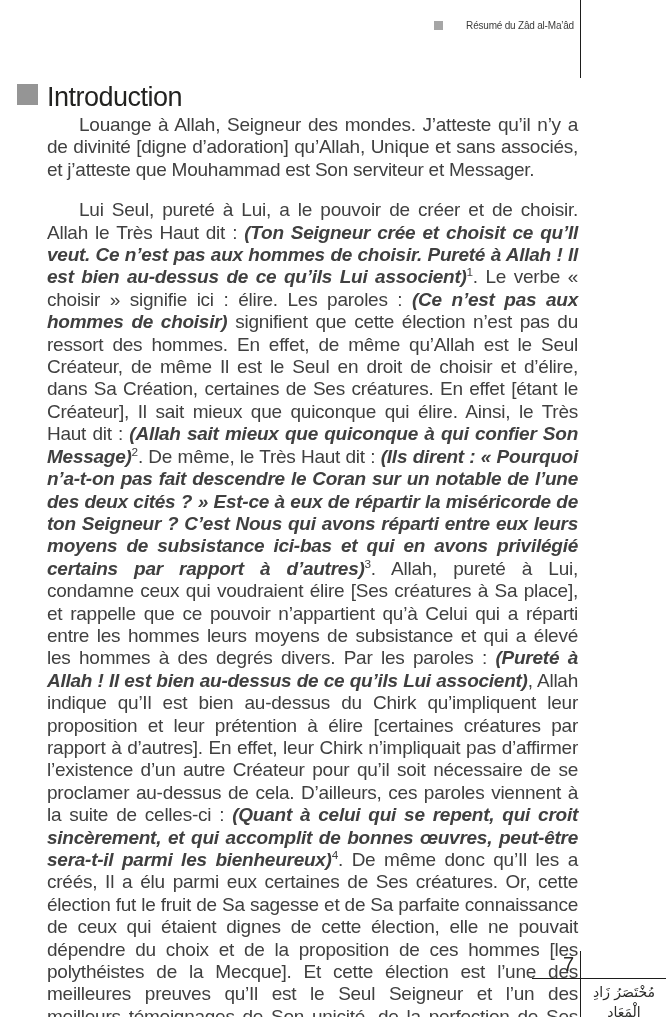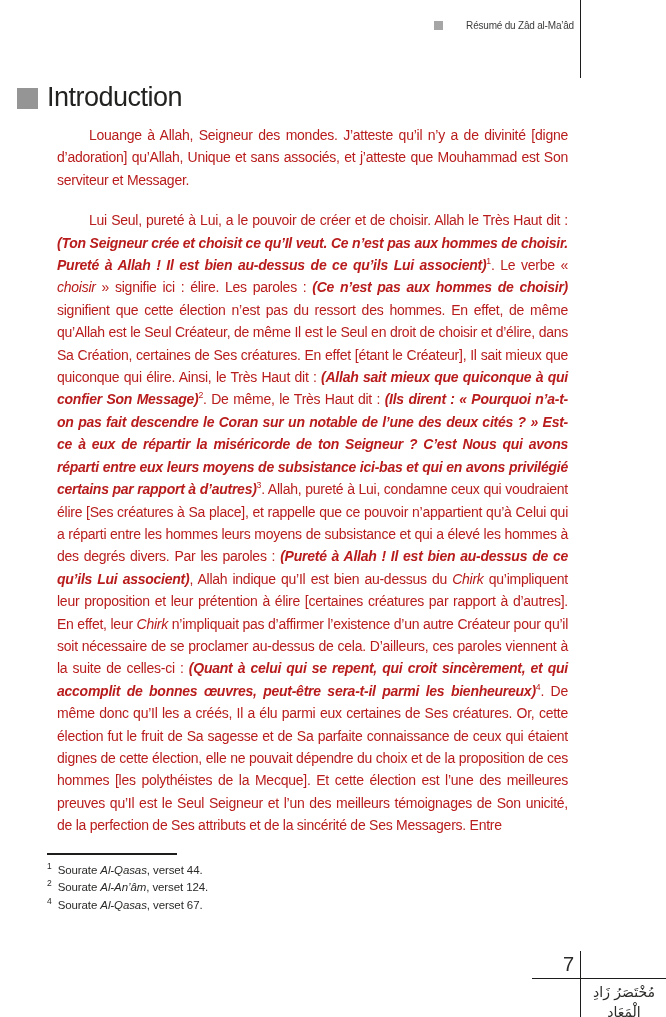--- a/index.html
+++ b/index.html
@@ -29,52 +29,52 @@
   }
   .sq-small {
     width: 9px; height: 9px;
     background: #a6a6a6; display: inline-block; flex: 0 0 auto;
   }
 
   
   .section-title-row {
     position: absolute;
     left: 17px; top: 82px;
-    display: flex; align-items: center; gap: 9px;
+    display: flex; gap: 9px;
   }
   .sq-large {
     width: 21px; height: 21px;
     background: #959595; display: inline-block; flex: 0 0 auto;
     margin-top: 2px;
   }
   .section-title {
     margin: 0;
     font-size: 27px; font-weight: 400;
     letter-spacing: -0.5px; color: #222220;
   }
 
   
   .body-col {
     position: absolute;
     left: 47px; top: 114px;
     width: 531px;
   }
   .para {
-    margin: 10px;
-    font-size: 14px;
+    margin: 0;
+    font-size: 19px;
     line-height: 22.4px;
     letter-spacing: -0.25px;
     text-align: justify;
     text-indent: 32px;
-    color: #b91c1c;
+    color: #404040;
   }
   .para + .para { margin-top: 18px; }
   .s-n { }
   .s-b { font-weight: 700; font-style: italic; }
-  .s-i { font-style: italic; }
+  .s-i { }
   .s-sup { vertical-align: super; font-size: 0.62em; line-height: 0; }
 
   
   .fn-rule {
     width: 130px; height: 2px;
     background: #1d1d1b;
     margin: 16px 0 7px 0;
   }
   .footnote {
     font-size: 11.5px;

